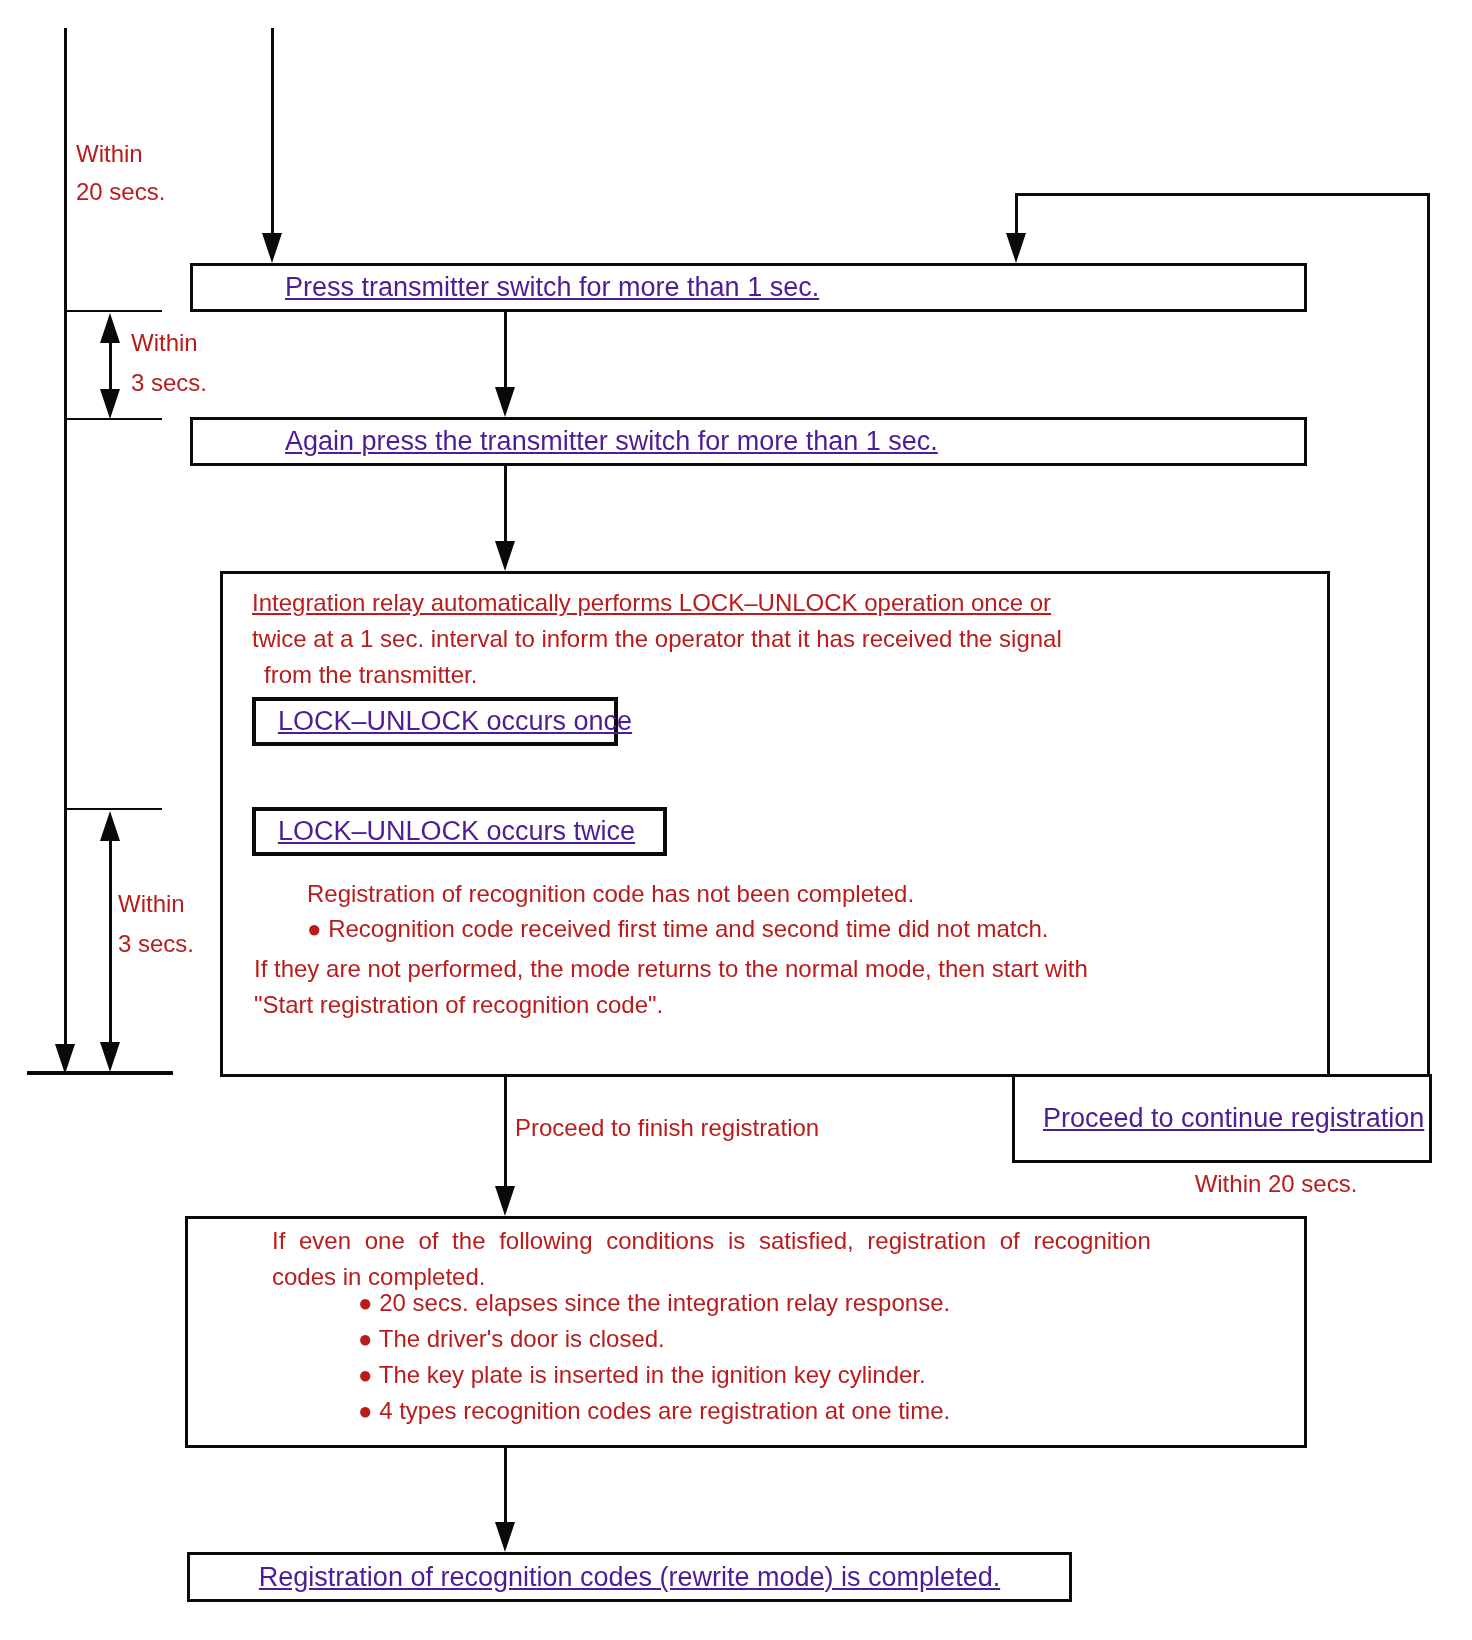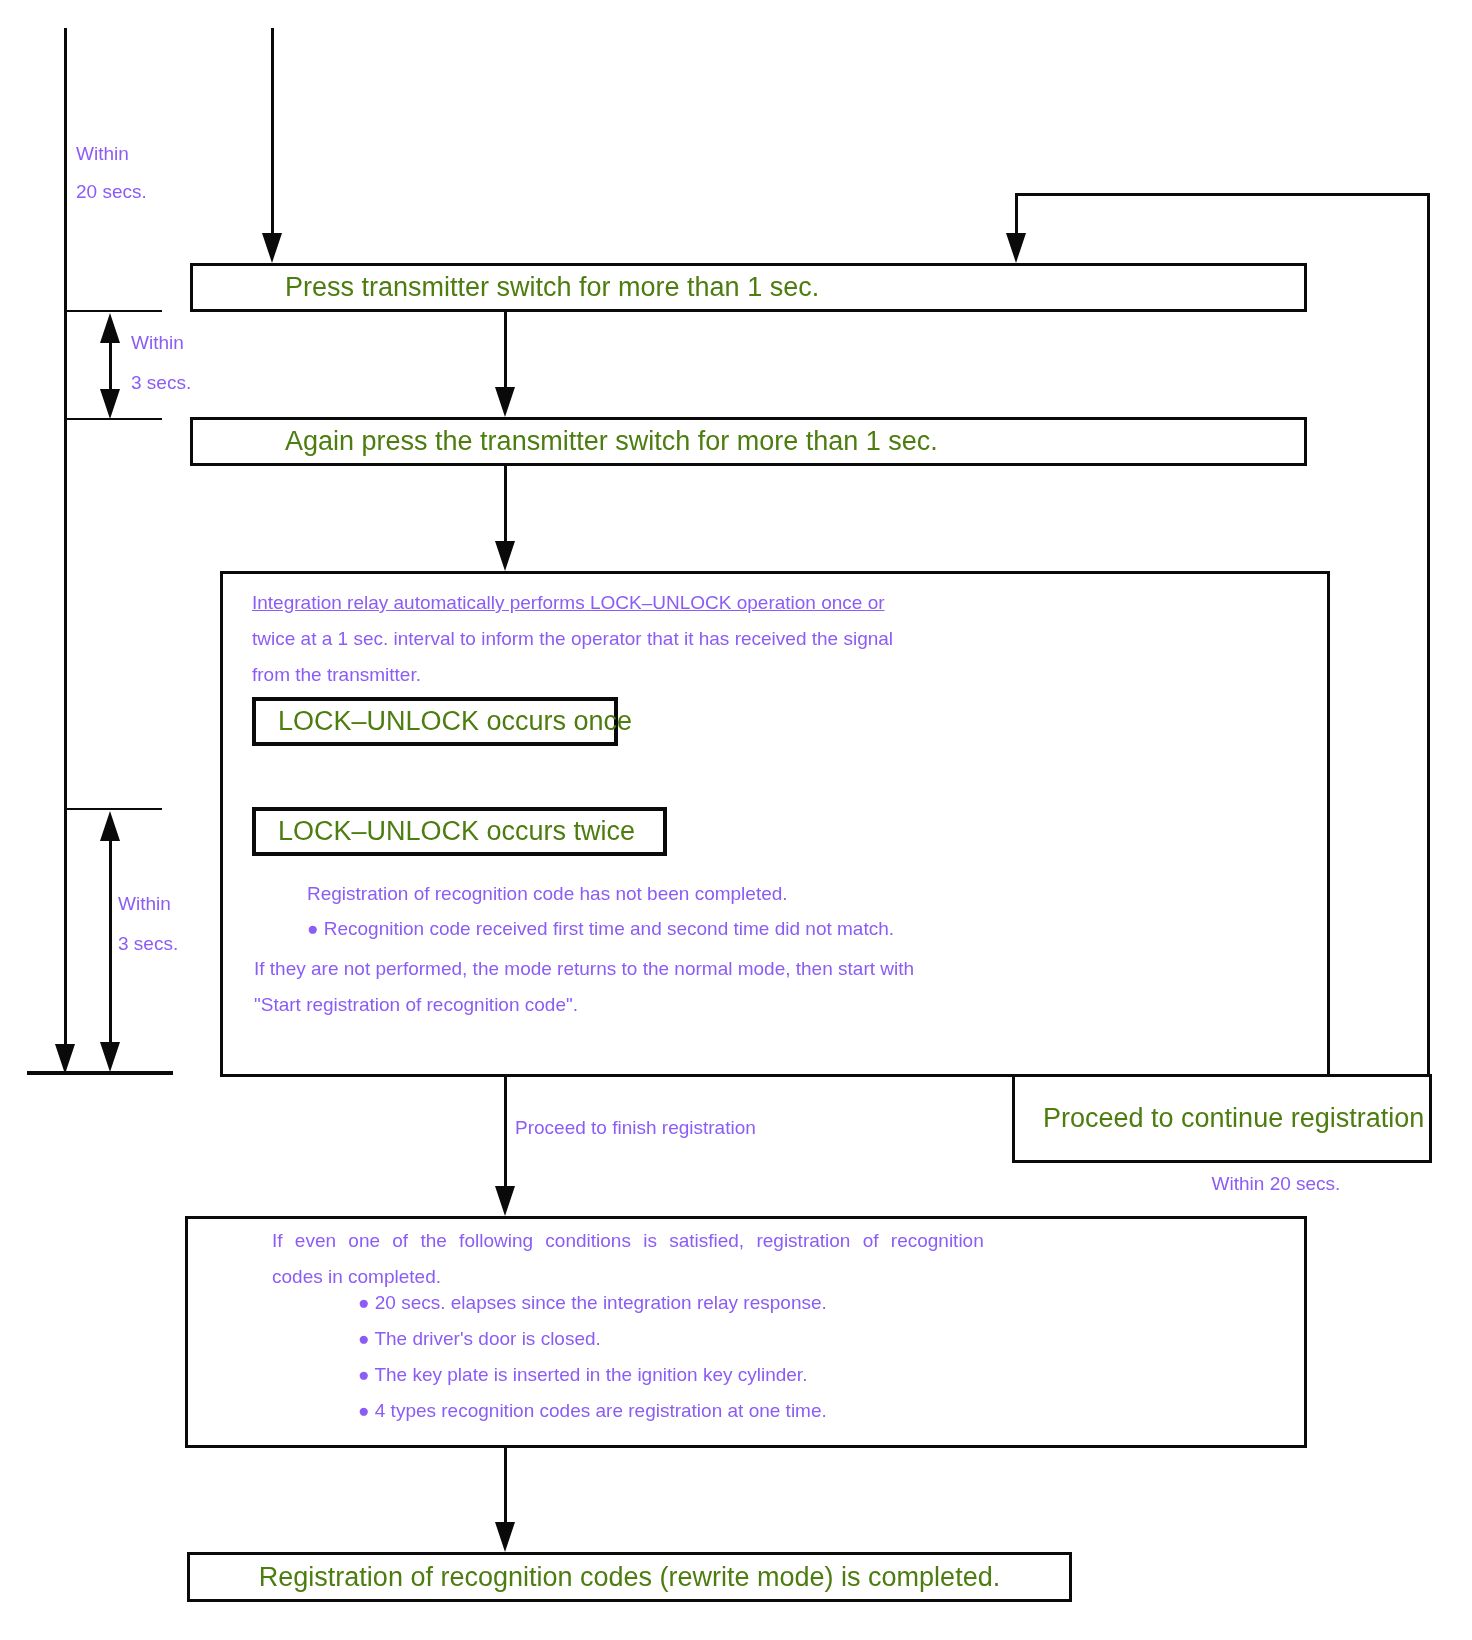--- a/index.html
+++ b/index.html
@@ -2,28 +2,28 @@
 <html><head>
 <meta charset="utf-8">
 <style>
   html,body{margin:0;padding:0;background:#ffffff;}
   #canvas{
     position:relative;width:1472px;height:1640px;background:#fff;overflow:hidden;
     font-family:"Liberation Sans","DejaVu Sans",sans-serif;color:#0a0a0a;
   }
   .box{position:absolute;border:3px solid #0a0a0a;background:#fff;box-sizing:border-box;display:flex;align-items:center;}
   .box.thick{border-width:4px;}
-  .txt{position:absolute;font-size:19px;line-height:32px;white-space:nowrap;color:#8b5cf6;}
+  .txt{position:absolute;font-size:24px;line-height:32px;white-space:nowrap;color:#b91c1c;}
   .vline{position:absolute;width:3px;background:#0a0a0a;}
   .hline{position:absolute;height:3px;background:#0a0a0a;}
   .hline.thin{height:2px;}
   .hline.heavy{height:4px;}
   .ah-down{position:absolute;width:0;height:0;border-left:10px solid transparent;border-right:10px solid transparent;border-top:30px solid #0a0a0a;}
   .ah-up{position:absolute;width:0;height:0;border-left:10px solid transparent;border-right:10px solid transparent;border-bottom:30px solid #0a0a0a;}
-  .boxtxt{font-size:27px;color:#4d7c0f;white-space:nowrap;}
+  .boxtxt{font-size:27px;color:#4c1d95;white-space:nowrap;text-decoration:underline;}
   .center{justify-content:center;}
   .wide{word-spacing:7px;}
 </style>
 </head>
 <body>
 
 <div id="canvas">
 
   <div class="vline" style="left:64px;top:28px;height:1018px;"></div>
   <div class="ah-down" style="left:55px;top:1044px;"></div>
@@ -74,21 +74,21 @@
   </div>
 
   <div class="box" style="left:190px;top:417px;width:1117px;height:49px;">
     <span class="boxtxt" style="padding-left:92px;">Again press the transmitter switch for more than 1 sec.</span>
   </div>
 
   <div class="box" style="left:220px;top:571px;width:1110px;height:506px;"></div>
 
   <div class="txt" style="left:252px;top:587px;text-decoration:underline;">Integration relay automatically performs LOCK–UNLOCK operation once or</div>
   <div class="txt" style="left:252px;top:623px;">twice at a 1 sec. interval to inform the operator that it has received the signal</div>
-  <div class="txt" style="left:252px;top:659px;">from the transmitter.</div>
+  <div class="txt" style="left:264px;top:659px;">from the transmitter.</div>
 
   <div class="box thick" style="left:252px;top:697px;width:366px;height:49px;">
     <span class="boxtxt" style="padding-left:22px;">LOCK–UNLOCK occurs once</span>
   </div>
 
   <div class="box thick" style="left:252px;top:807px;width:415px;height:49px;align-items:center;">
     <span class="boxtxt" style="padding-left:22px;">LOCK–UNLOCK occurs twice</span>
   </div>
   <div class="txt" style="left:307px;top:878px;">Registration of recognition code has not been completed.</div>
   <div class="txt" style="left:307px;top:913px;">● Recognition code received first time and second time did not match.</div>

